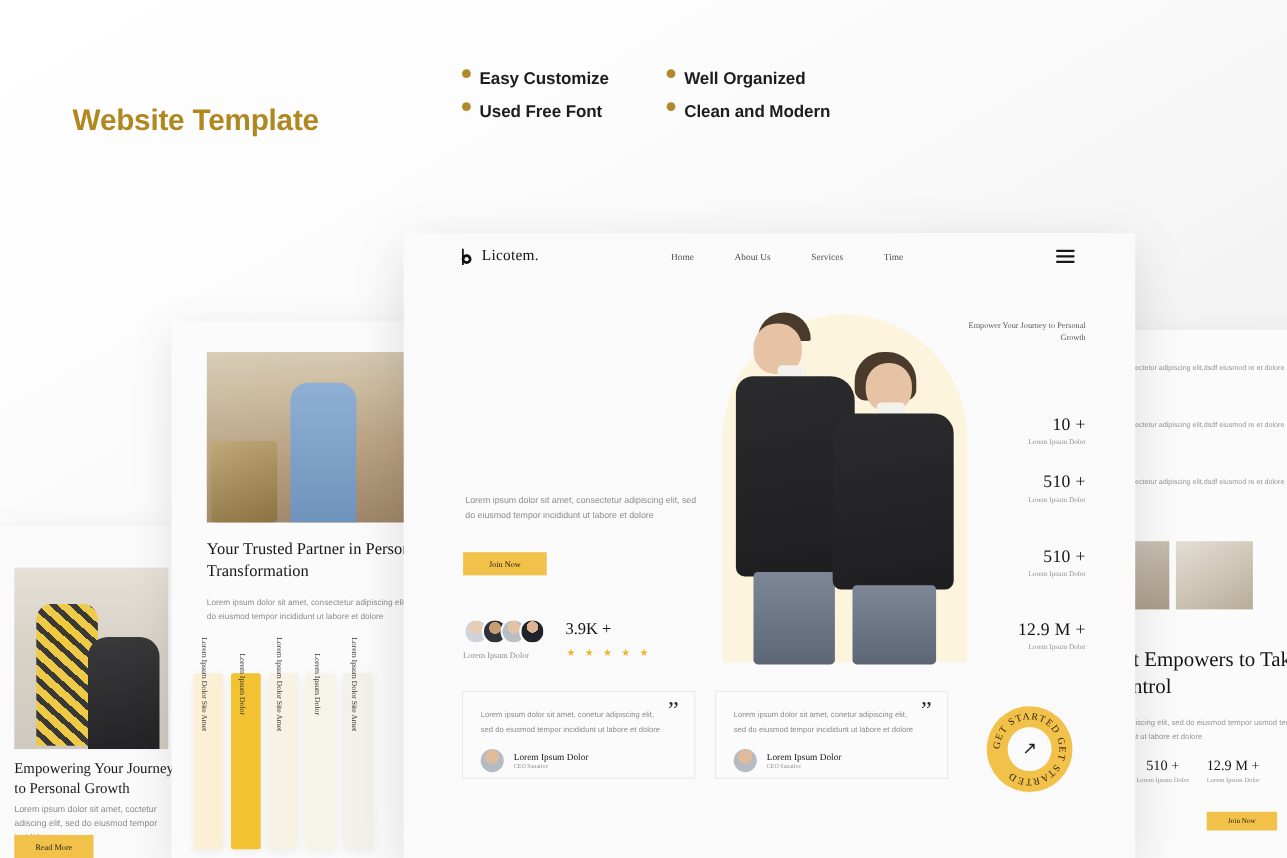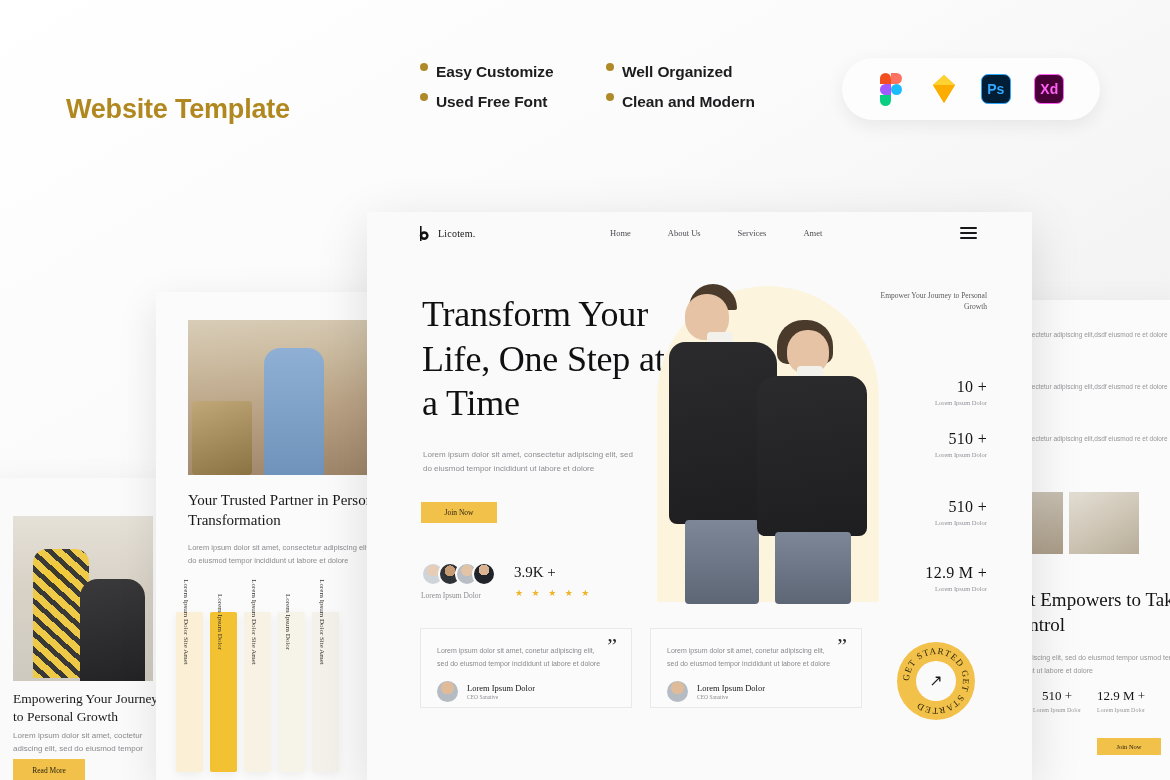--- a/index.html
+++ b/index.html
@@ -172,21 +172,21 @@
   .m-main {
     left: 367px; top: 212px; width: 665px; height: 568px;
     background:#fafafa; box-shadow: 0 14px 48px rgba(0,0,0,0.13); z-index: 40;
   }
   .nav { position:absolute; left:0; top:0; width:100%; height: 42px; display:flex; align-items:center; }
   .logo { position:absolute; left: 50px; display:flex; align-items:center; gap:8px; }
   .logo-mark {
     width: 13px; height: 15px; position: relative;
   }
   .logo-mark svg { display:block; }
-  .logo-txt { font-family:"Liberation Serif", serif; font-size: 10px; color:#141416; letter-spacing:.2px; }
+  .logo-txt { font-family:"Liberation Serif", serif; font-size: 14px; color:#141416; letter-spacing:.2px; }
   .nav-links { position:absolute; left: 243px; display:flex; gap: 37px; }
   .nav-links a {
     font-family:"Liberation Serif", serif; font-size: 8.5px; color:#4d4d52;
     text-decoration:none; white-space:nowrap;
   }
   .burger { position:absolute; right: 55px; width: 17px; }
   .burger i { display:block; height: 1.6px; background:#18181a; margin: 3.4px 0; border-radius:2px; }
 
   .hero-h1 {
     position:absolute; left: 55px; top: 80px; width: 260px;
@@ -352,30 +352,29 @@
           <circle cx="7.2" cy="9.6" r="4.4" fill="#111"></circle>
           <circle cx="7.2" cy="9.6" r="1.9" fill="#fafafa"></circle>
         </svg>
       </span>
       <span class="logo-txt">Licotem.</span>
     </div>
     <div class="nav-links">
       <a href="#">Home</a>
       <a href="#">About Us</a>
       <a href="#">Services</a>
-      <a href="#">Amet</a>
+      <a href="#">Time</a>
     </div>
     <div class="burger">
         <i></i>
         <i></i>
         <i></i>
       </div>
   </div>
 
-  <h1 class="hero-h1">Transform Your Life, One Step at a Time</h1>
   <p class="hero-p">Lorem ipsum dolor sit amet, consectetur adipiscing elit, sed do eiusmod tempor incididunt ut labore et dolore</p>
   <button class="join-btn">Join Now</button>
 
   <div class="avatars">
     <div class="av av1"></div>
     <div class="av av2"></div>
     <div class="av av3"></div>
     <div class="av av4"></div>
   </div>
   <div class="av-label">Lorem Ipsum Dolor</div>
@@ -466,37 +465,13 @@
   </div>
   <div class="feat f3">
     <span class="dot"></span>
     <span class="txt">Well Organized</span>
   </div>
   <div class="feat f4">
     <span class="dot"></span>
     <span class="txt">Clean and Modern</span>
   </div>
 
-  <div class="badge-bar">
-    <span class="sw figma">
-      <i class="a"></i>
-        <i class="b"></i>
-        <i class="c"></i>
-        <i class="d"></i>
-        <i class="e"></i>
-    </span>
-    <span class="sw sketch">
-      <svg viewBox="0 0 34 34">
-        <path d="M6 13 L17 3 L28 13 L17 31 Z" fill="#fdb300"></path>
-        <path d="M6 13 L17 3 L17 13 Z" fill="#fdd231"></path>
-        <path d="M28 13 L17 3 L17 13 Z" fill="#fdd231"></path>
-        <path d="M6 13 L17 13 L17 31 Z" fill="#fdad00"></path>
-        <path d="M28 13 L17 13 L17 31 Z" fill="#fdad00"></path>
-      </svg>
-    </span>
-    <span class="sw">
-      <span class="adobe ps">Ps</span>
-    </span>
-    <span class="sw">
-      <span class="adobe xd">Xd</span>
-    </span>
-  </div>
 </div>
 
 </body></html>

